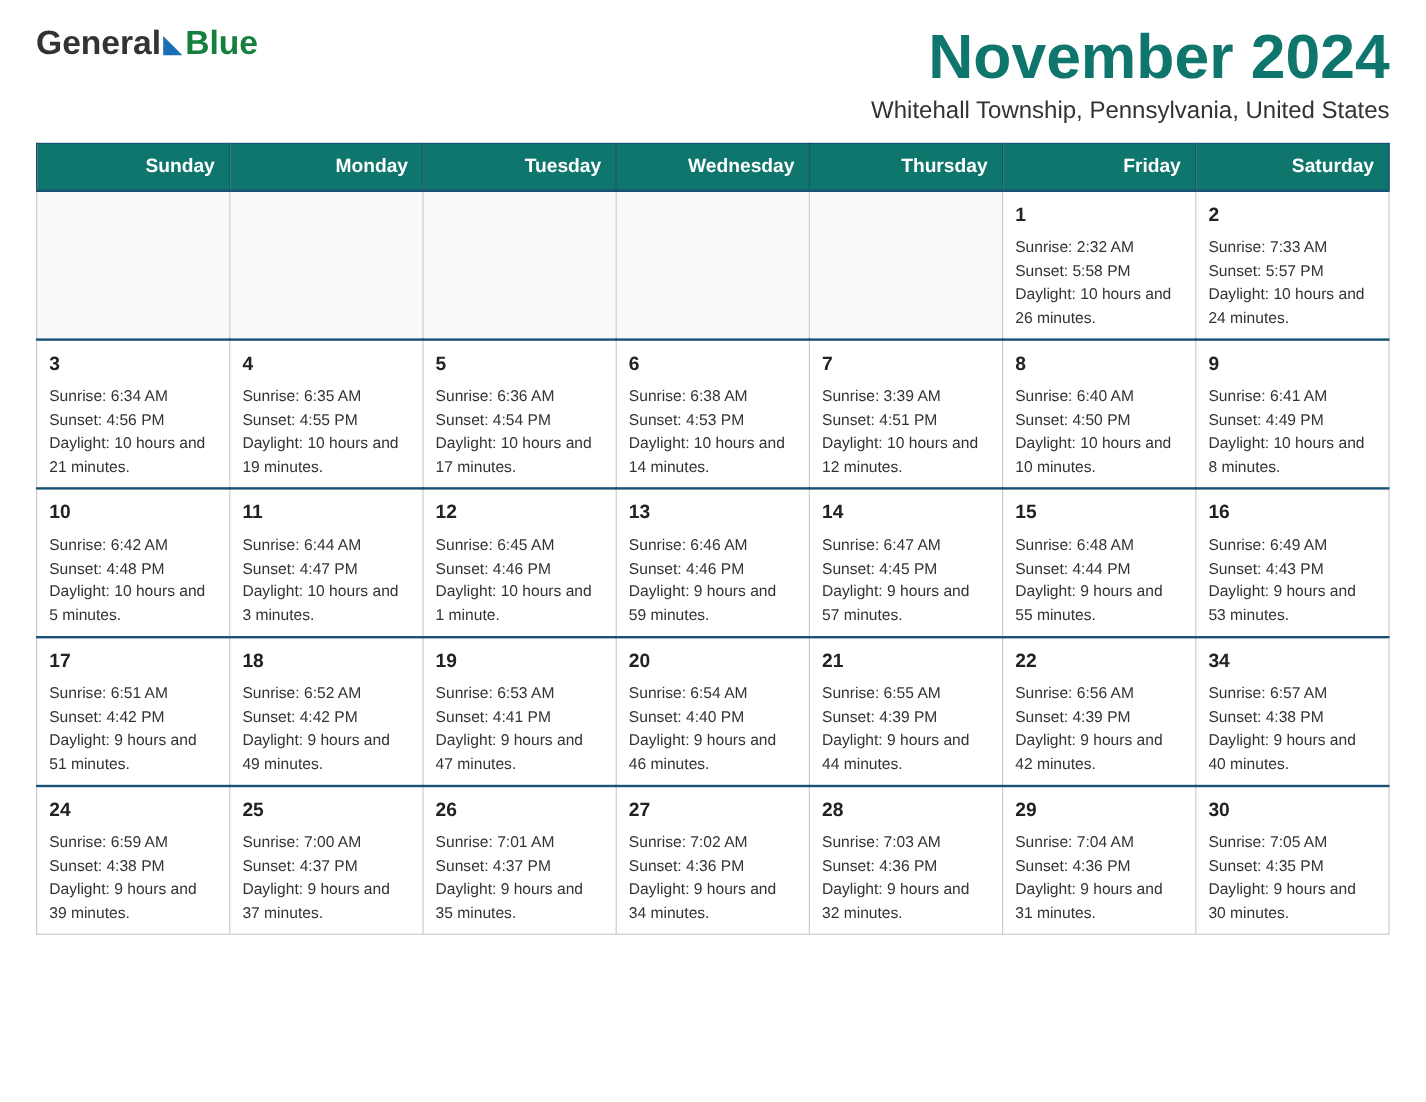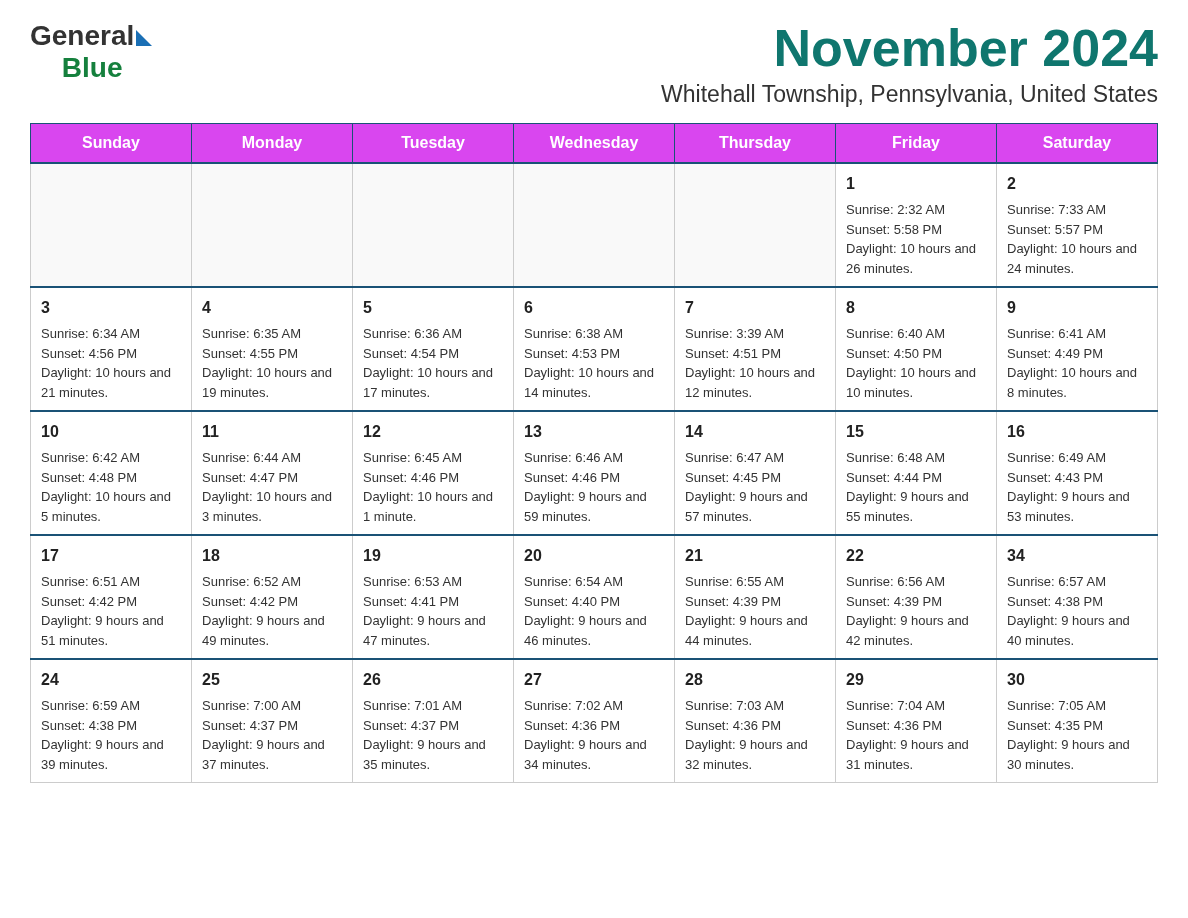--- a/index.html
+++ b/index.html
@@ -35,22 +35,21 @@
       height: 0;
       border-left: 16px solid #1a6fb5;
       border-top: 16px solid transparent;
       border-bottom: 0px solid transparent;
       margin-left: 2px;
       margin-top: 4px;
     }
 
     .logo-wrapper {
       display: flex;
-      flex-direction: column;
-      text-align: center;
+      flex-direction: row;
     }
 
     .logo-line1 {
       display: flex;
       align-items: center;
     }
 
     .logo-line2 {
       margin-left: 2px;
     }
@@ -60,38 +59,38 @@
     }
 
     .month-title {
       font-size: 52px;
       font-weight: bold;
       color: #0f766e;
       line-height: 1.1;
     }
 
     .subtitle {
-      font-size: 23px;
+      font-size: 20px;
       color: #333;
       margin-top: 4px;
     }
 
     .calendar {
       width: 100%;
       border-collapse: collapse;
       margin-top: 15px;
     }
 
     .calendar th {
-      background-color: #d946ef;
+      background-color: #0f766e;
       color: #ffffff;
       padding: 10px 12px;
       font-size: 16px;
       font-weight: bold;
-      text-align: center;
+      text-align: right;
       border: 1px solid #1a5276;
     }
 
     .calendar td {
       vertical-align: top;
       padding: 8px 10px;
       border: 1px solid #cccccc;
       width: calc(100% / 7);
       min-height: 110px;
       font-size: 13px;

